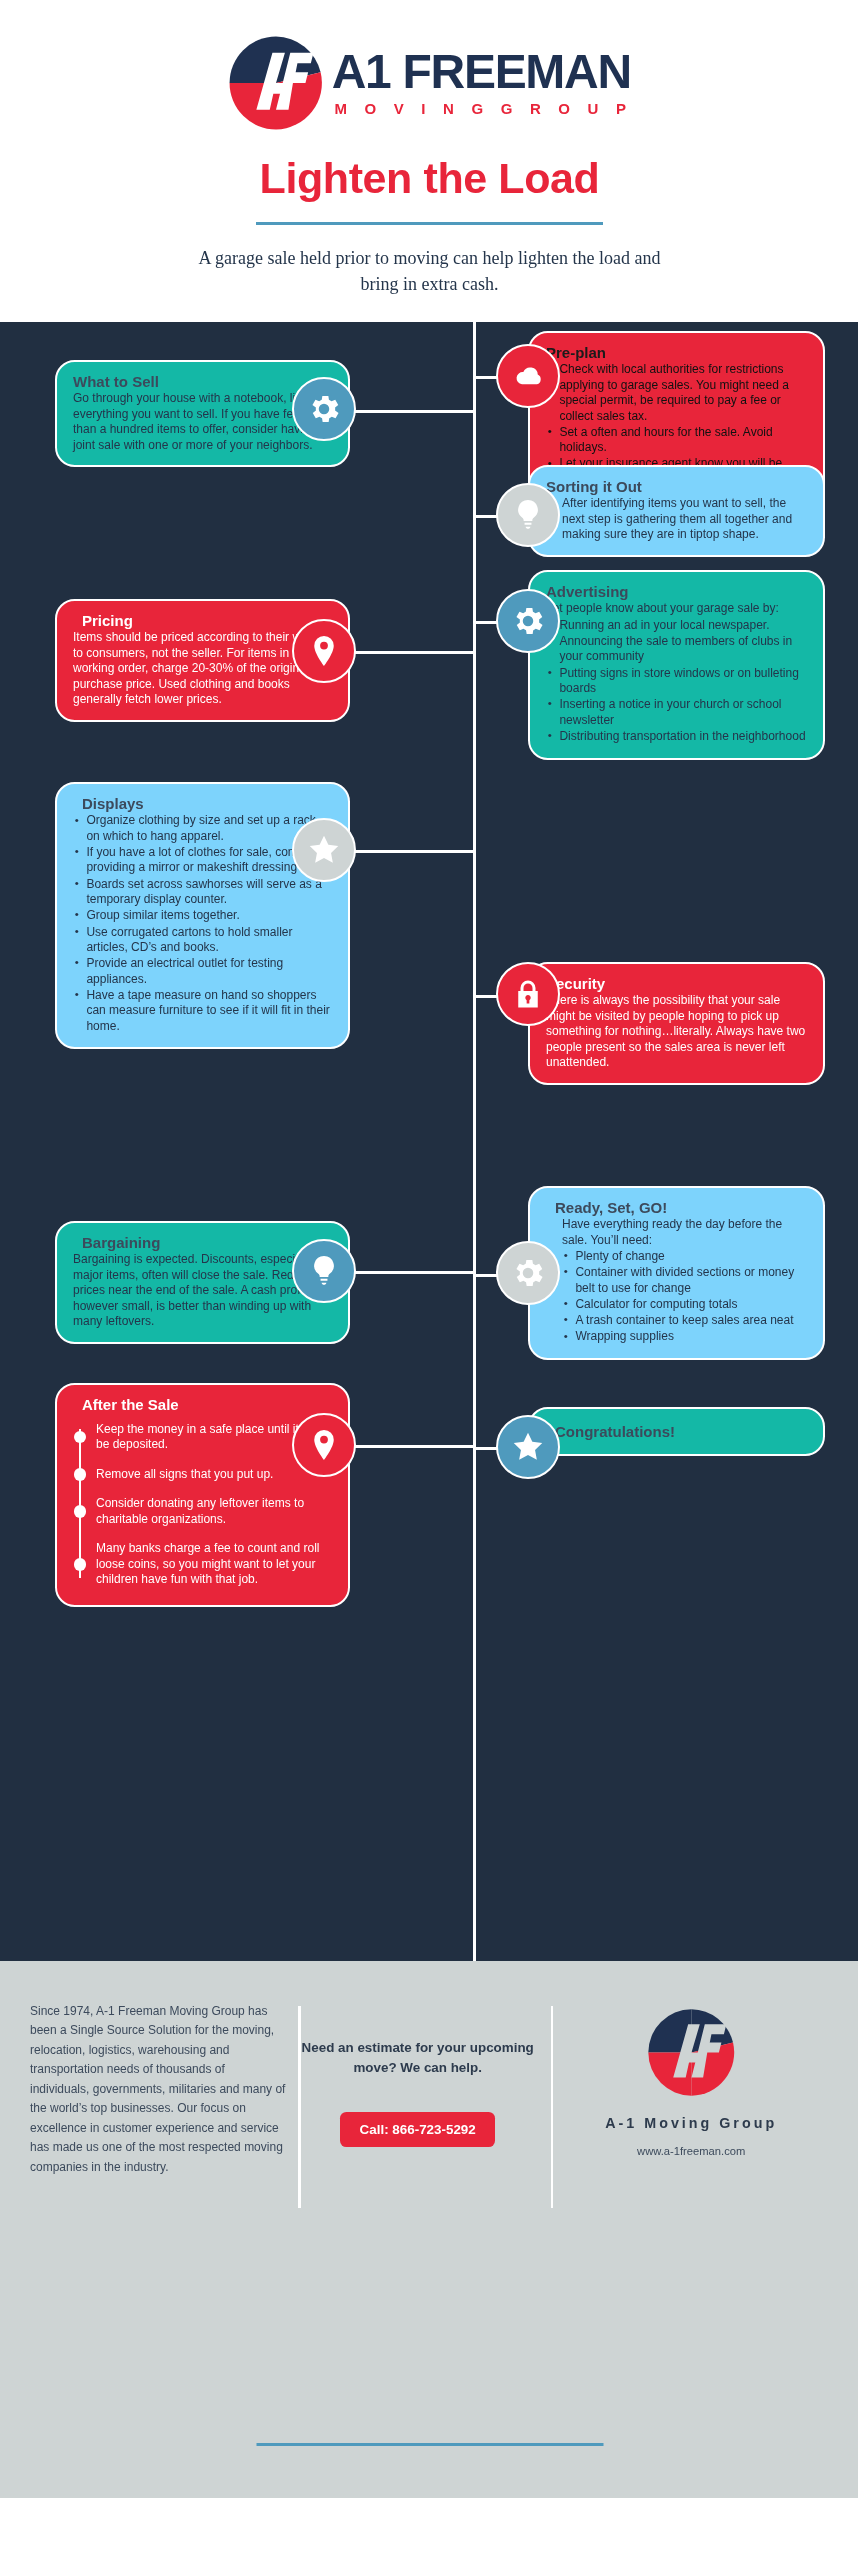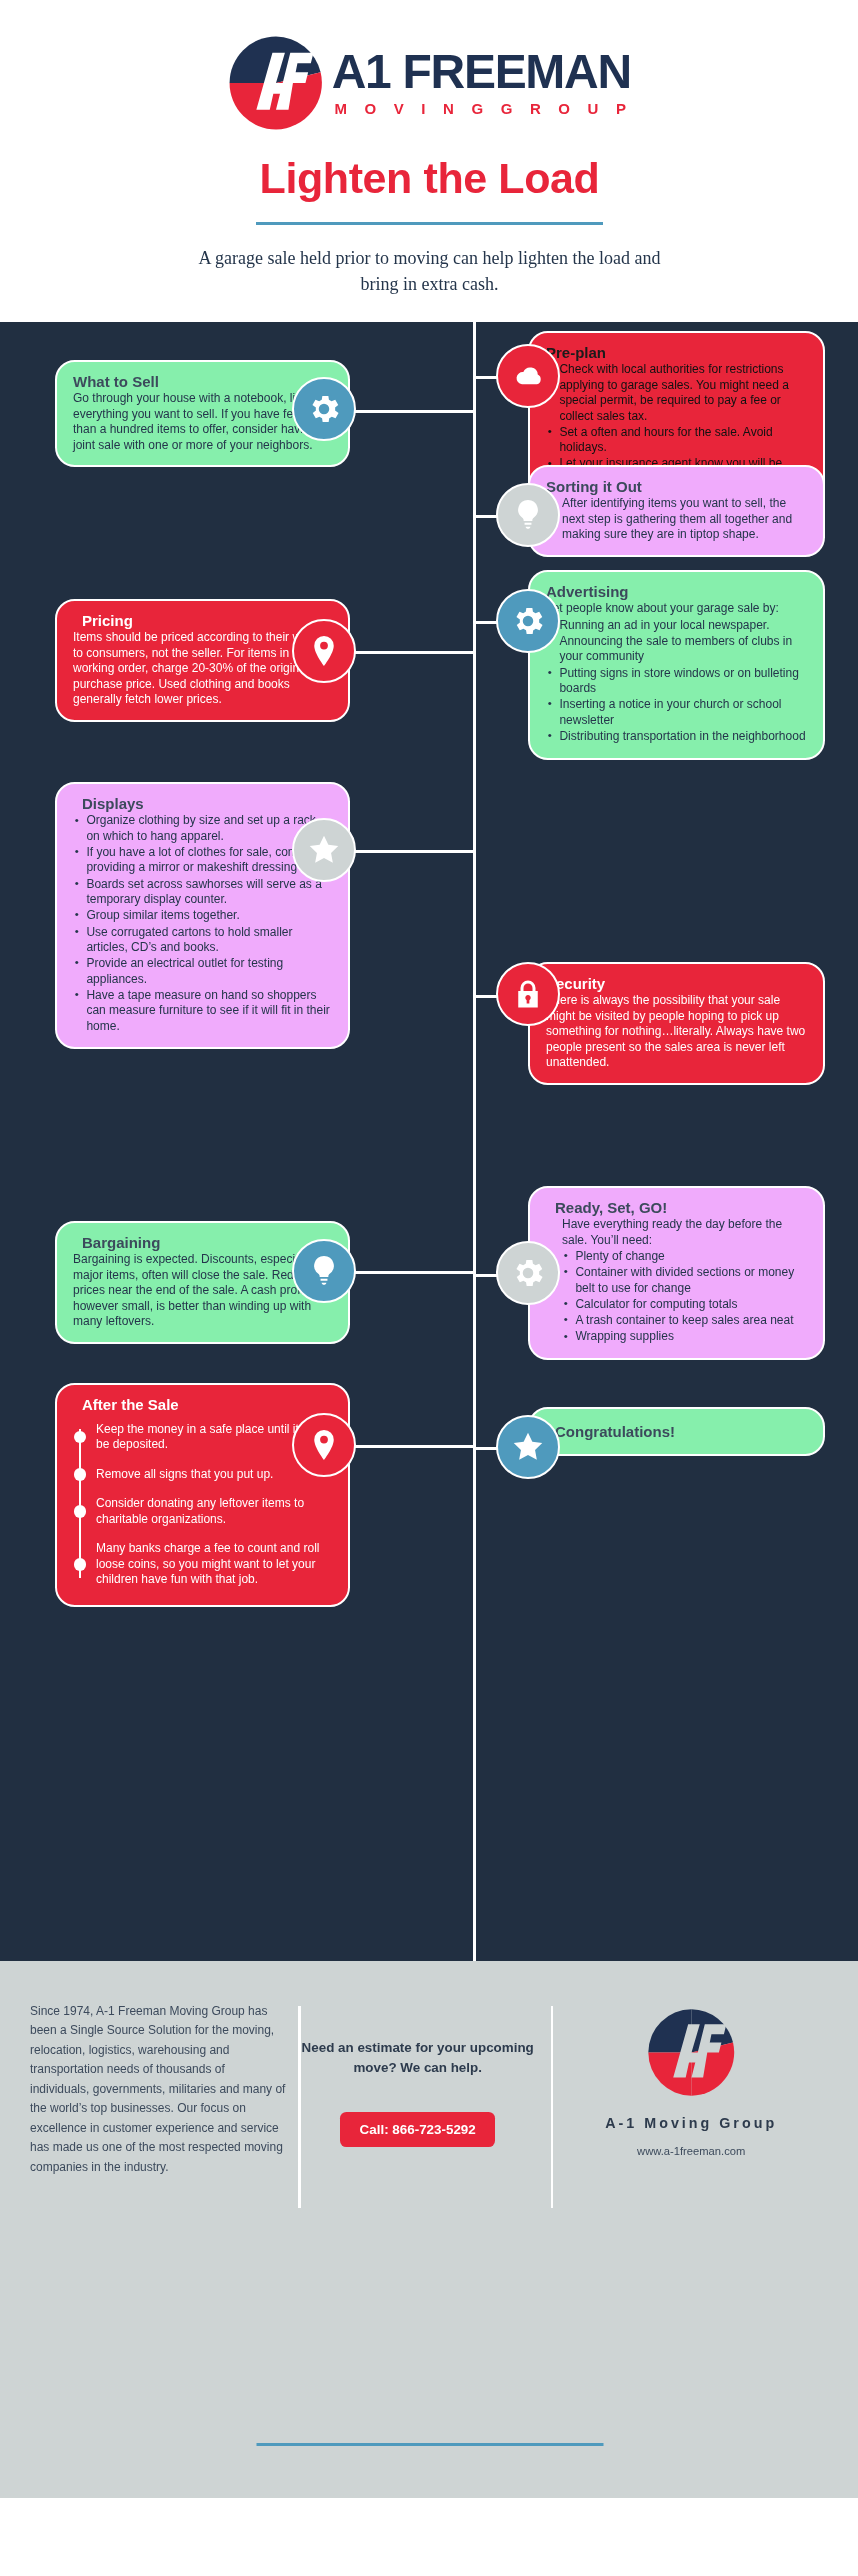--- a/index.html
+++ b/index.html
@@ -65,23 +65,23 @@
   }
 
   .card {
     position: absolute;
     border-radius: 19.7px;
     border: 2.7px solid #ffffff;
     padding: 10.7px 16px 12.5px 16px;
   }
   .card.left  { left: 55px;  width: 295px; }
   .card.right { left: 528px; width: 297px; }
-  .card.blue  { background: #86efac; }
+  .card.blue  { background: #14b8a6; }
   .card.red   { background: #e8253a; }
-  .card.grey  { background: #f0abfc; }
+  .card.grey  { background: #7dd3fc; }
 
   .card-title {
     font-family: "Liberation Sans", sans-serif;
     font-weight: bold; font-size: 15px;
     margin-bottom: 1.8px;
   }
   .card.blue .card-title,
   .card.grey .card-title { color: #3c4a5c; }
   .card.red  .card-title { color: #ffffff; }
   .card.red.dark-title .card-title { color: #1b1b1b; }

